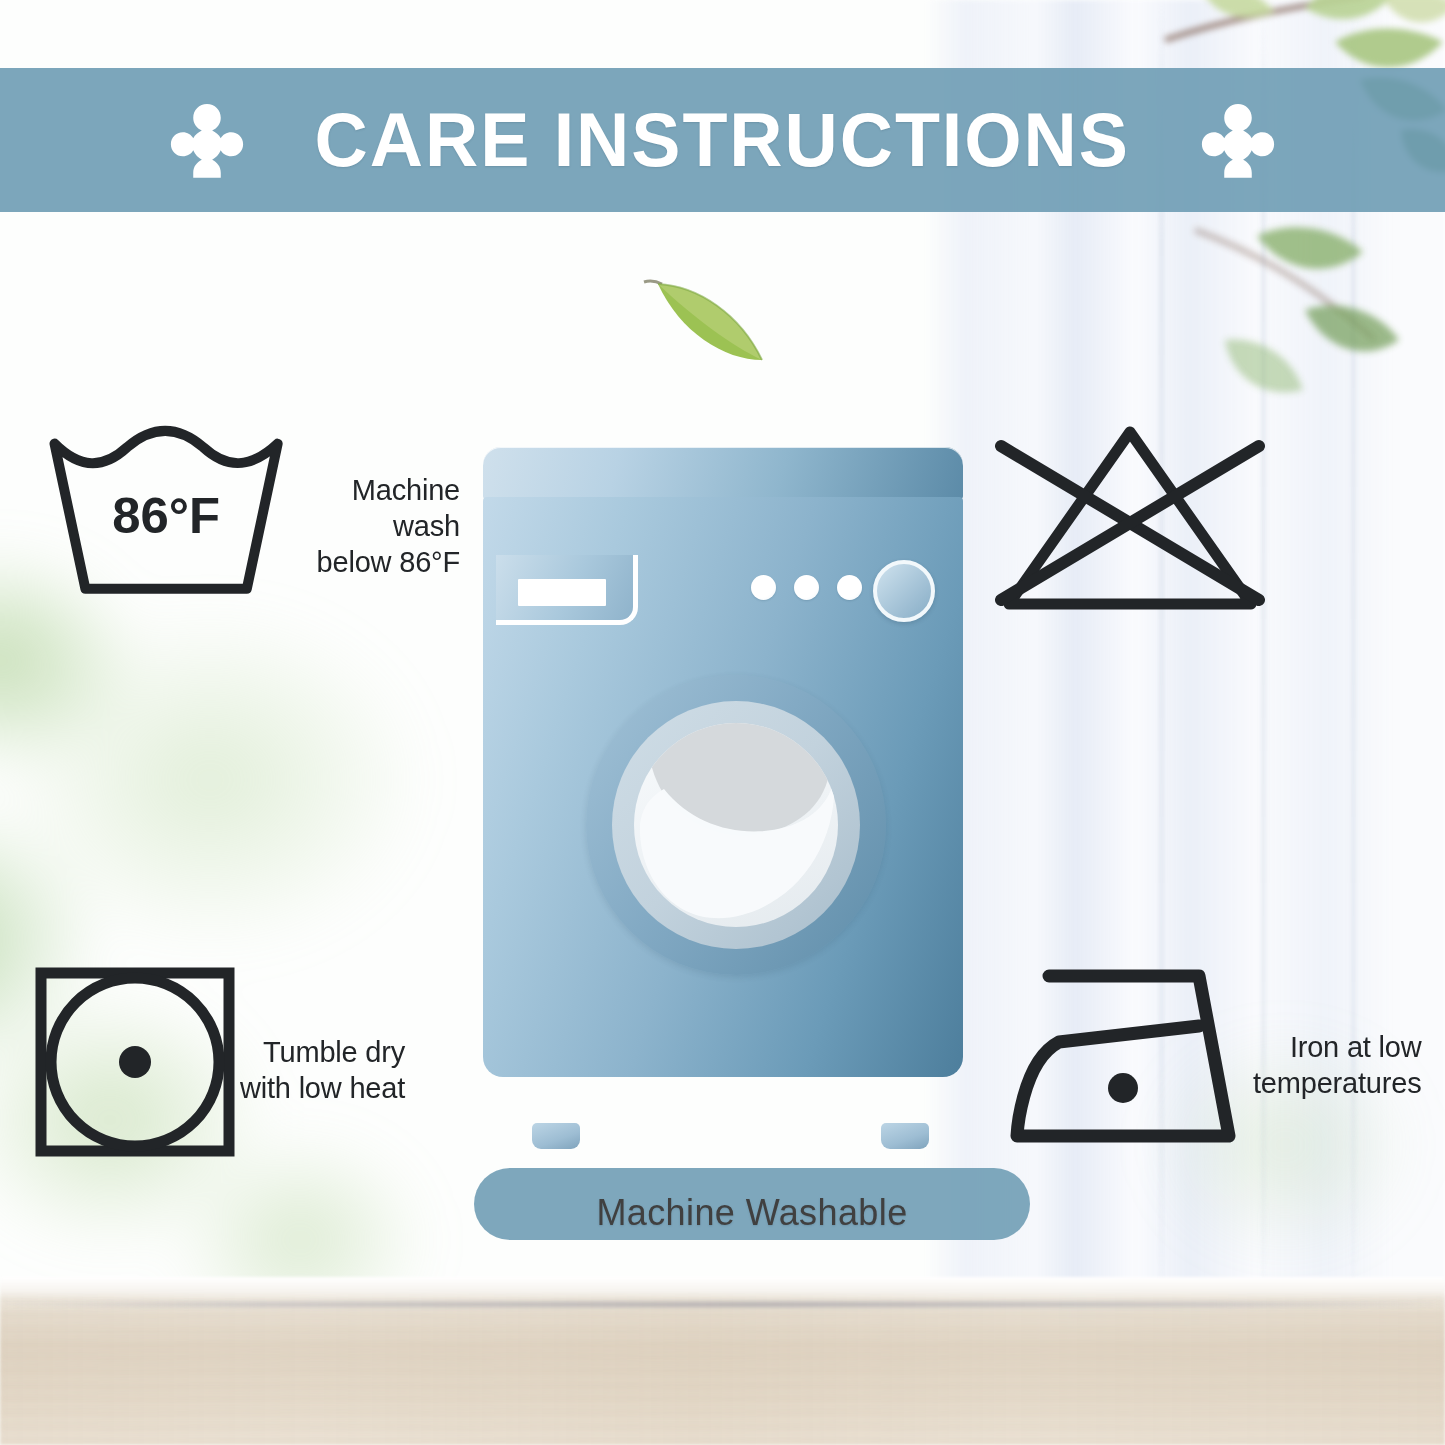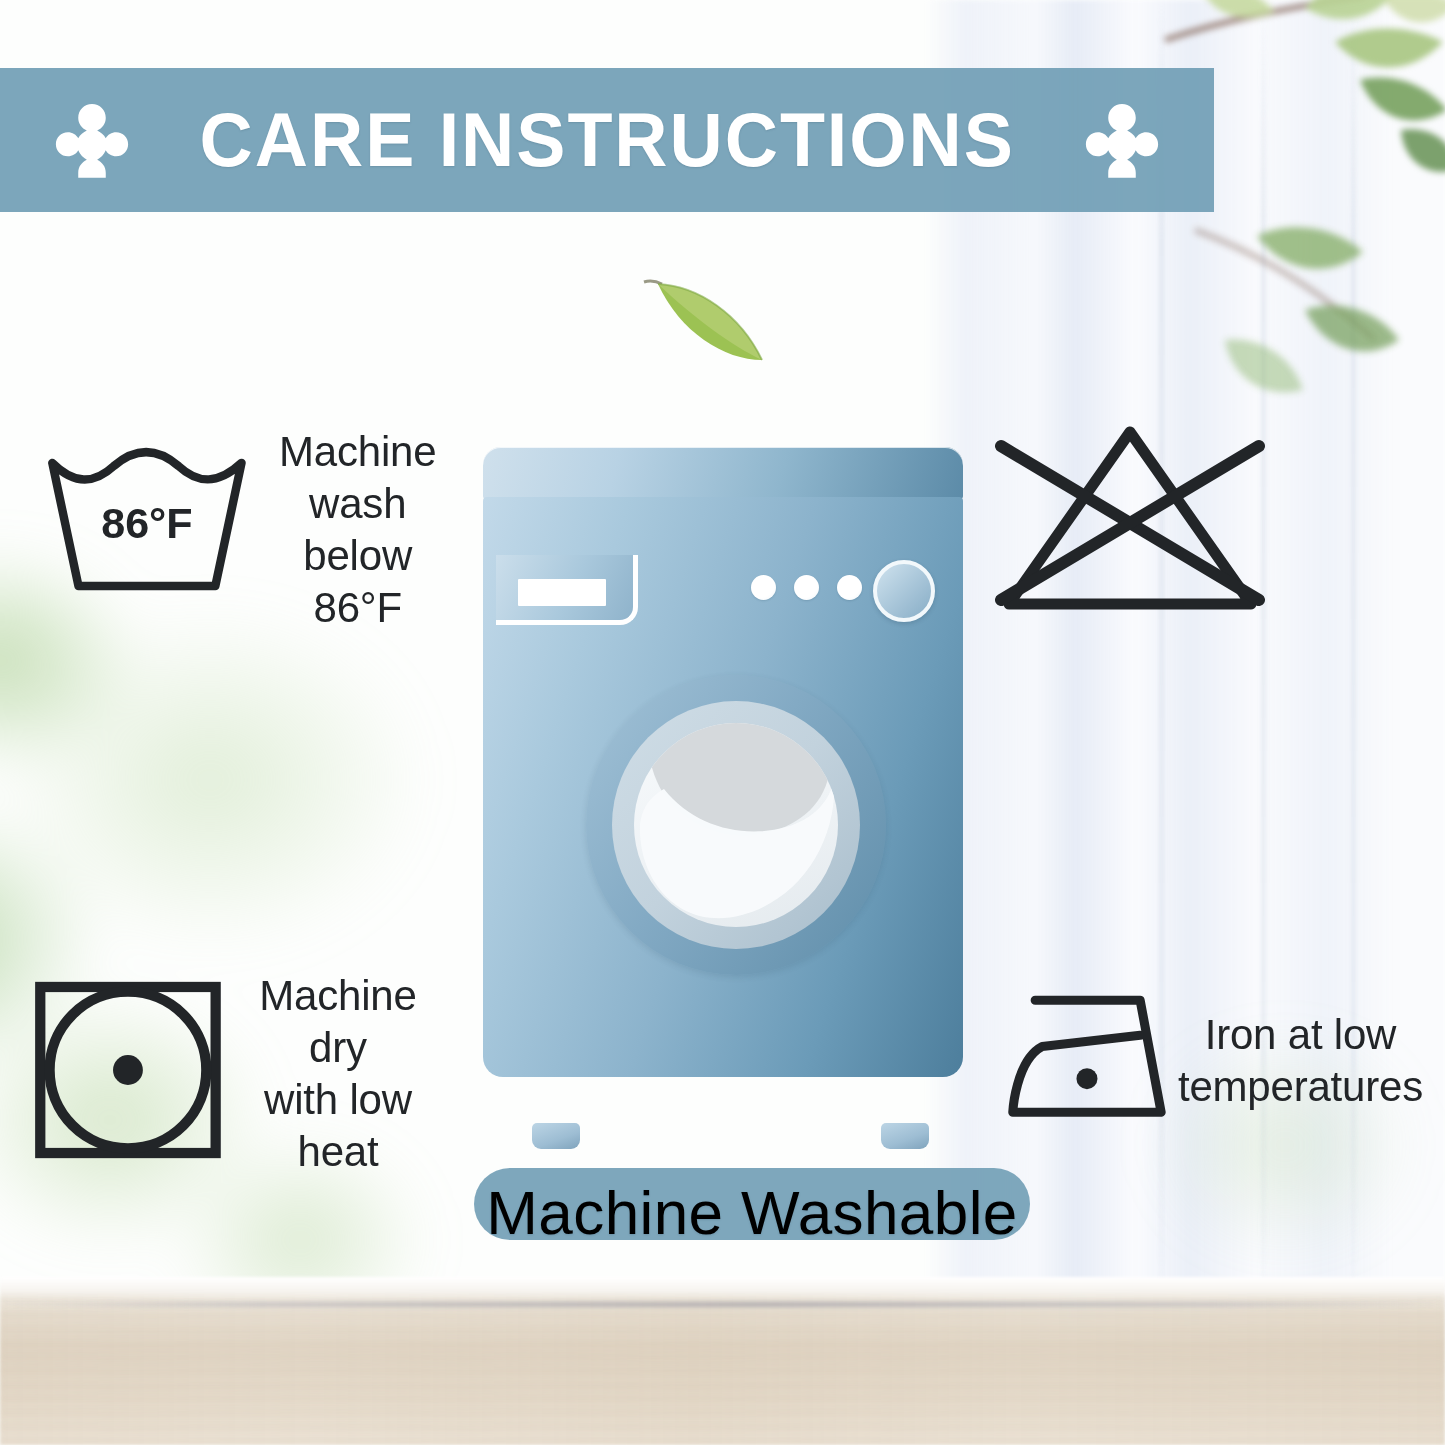--- a/index.html
+++ b/index.html
@@ -146,21 +146,21 @@
       rgba(176,174,182,0.5) 84%,
       rgba(190,188,194,0.0) 100%);
     filter: blur(2px);
   }
 
   
   .banner {
     position: absolute;
     left: 0;
     top: 68px;
-    width: 1214px;
+    width: 1445px;
     height: 144px;
     background: rgba(110,156,180,0.90);
     display: flex;
     align-items: center;
     justify-content: center;
     gap: 52px;
   }
   .banner-title {
     color: #ffffff;
     font-family: "Liberation Sans Narrow", "Liberation Sans", sans-serif;
@@ -192,24 +192,24 @@
     position: absolute;
     display: flex;
     flex-direction: row;
     align-items: center;
     width: 420px;
   }
   .care-icon {
     display: block;
   }
   .care-label {
-    margin-top: 8px;
-    text-align: center;
+    margin-top: 18px;
+    text-align: right;
     color: #222528;
-    font-size: 42px;
+    font-size: 29px;
     line-height: 1.24;
     letter-spacing: -0.2px;
     white-space: pre-line;
   }
 
   #block-wash   { left: 40px;   top: 418px; }
   #block-bleach { left: 985px;  top: 418px; }
   #block-dry    { left: 30px;   top: 962px; }
   #block-iron   { left: 1003px;  top: 962px; }
 
@@ -339,22 +339,22 @@
     top: 1168px;
     width: 556px;
     height: 72px;
     border-radius: 36px;
     background: rgba(115,159,182,0.92);
     display: flex;
     align-items: center;
     justify-content: center;
   }
   .washable-badge-label {
-    color: #000000;
-    font-size: 62px;
+    color: #404040;
+    font-size: 36px;
     letter-spacing: 0.4px;
     white-space: nowrap;
     text-shadow: 0 1px 2px rgba(60,90,110,0.25);
     margin-top: 17px;
   }
 </style>
 </head>
 <body>
 
 <div id="canvas">
@@ -426,21 +426,21 @@
       <line x1="274" y1="28" x2="16" y2="182" stroke="#222528" stroke-width="12" stroke-linecap="round"></line>
     </svg>
   </div>
 
   <div class="care-block" id="block-dry">
     <svg class="care-icon" width="210" height="200" viewBox="0 0 210 200">
       <rect x="11" y="11" width="188" height="178" fill="none" stroke="#222528" stroke-width="11"></rect>
       <circle cx="105" cy="100" r="84" fill="none" stroke="#222528" stroke-width="11"></circle>
       <circle cx="105" cy="100" r="16" fill="#222528"></circle>
     </svg>
-    <div class="care-label">Machine dry
+    <div class="care-label">Tumble dry
 with low heat</div>
   </div>
 
   <div class="care-block" id="block-iron">
     <svg class="care-icon" width="250" height="190" viewBox="0 0 250 190">
       <path d="M46 14 L196 14 L226 174 L14 174 C14 174 18 100 56 80 L196 64" fill="none" stroke="#222528" stroke-width="13" stroke-linejoin="round" stroke-linecap="round"></path>
       <circle cx="120" cy="126" r="15" fill="#222528"></circle>
     </svg>
     <div class="care-label">Iron at low
 temperatures</div>

